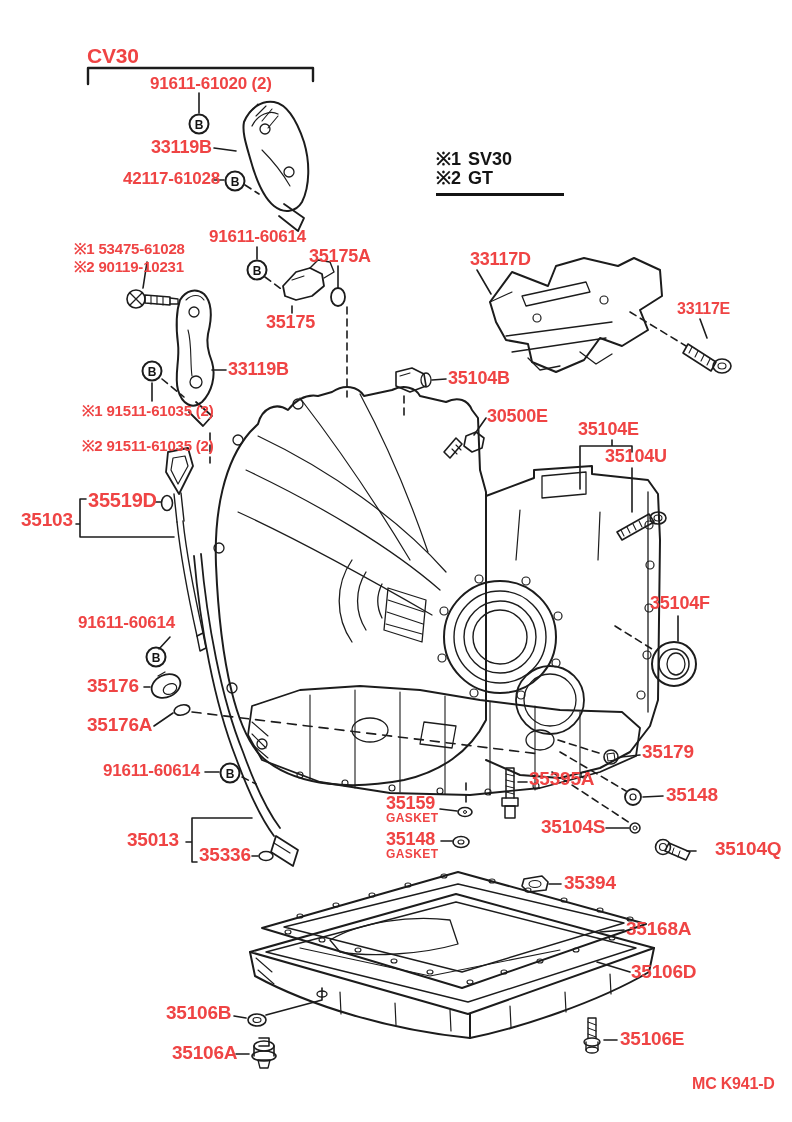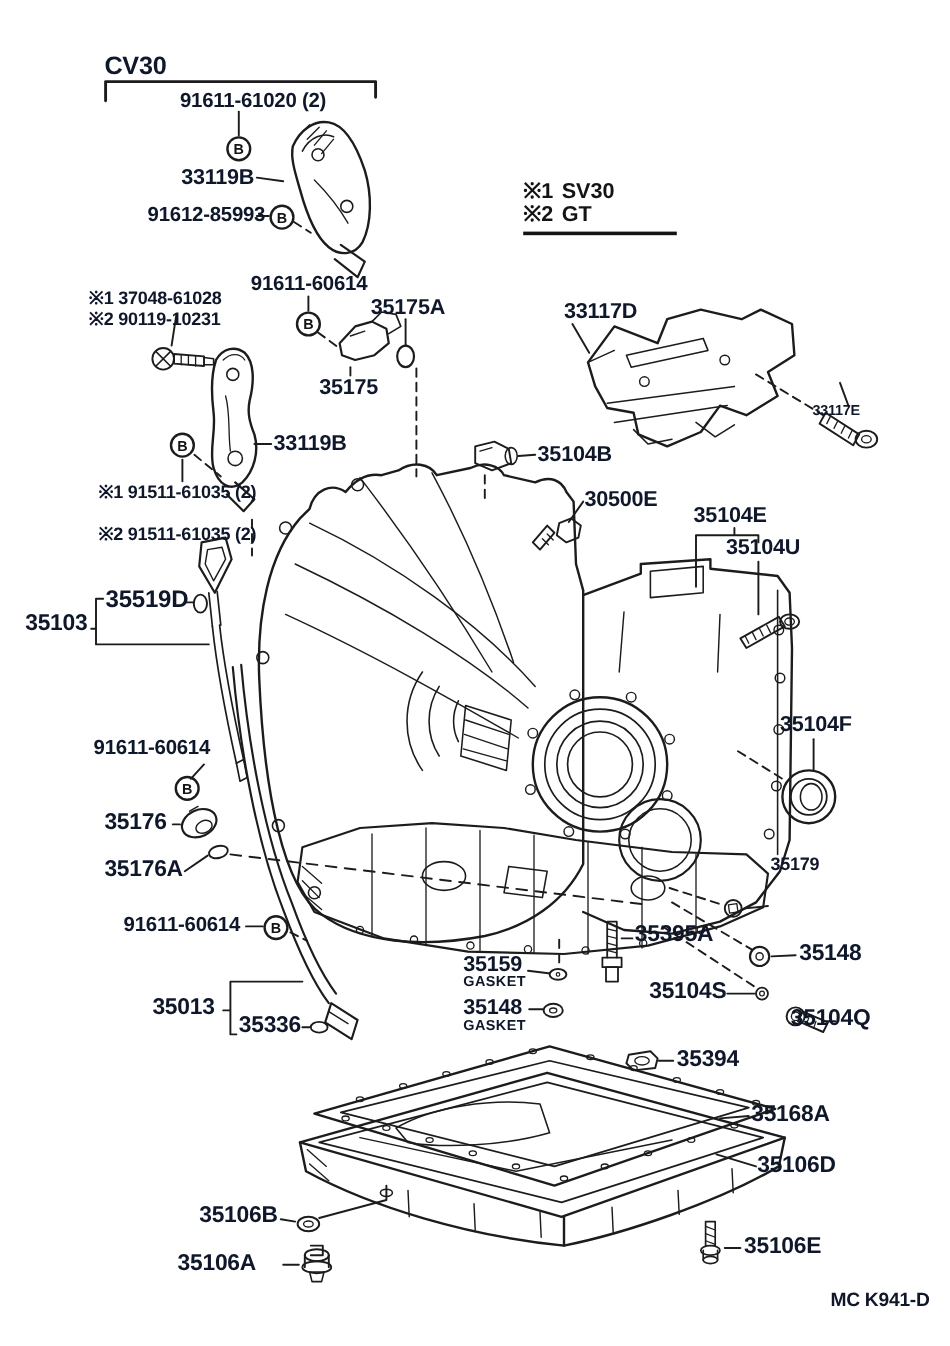--- a/index.html
+++ b/index.html
@@ -1,19 +1,19 @@
 <!DOCTYPE html>
 <html><head>
 <meta charset="utf-8">
 <style>
   html,body{margin:0;padding:0;background:#9a9a9a;}
   #canvas{position:relative;width:792px;height:1122px;background:#ffffff;overflow:hidden;
           font-family:"Liberation Sans",sans-serif;}
   #art{position:absolute;left:0;top:0;}
-  .lbl{position:absolute;font-weight:700;color:#0f172a;white-space:nowrap;line-height:.95;
+  .lbl{position:absolute;font-weight:700;color:#ef4444;white-space:nowrap;line-height:.95;
        letter-spacing:-.2px;}
   .lbl .sub{font-size:12px;letter-spacing:.4px;margin-top:1px;font-weight:700;}
   #legend{position:absolute;left:436px;top:150px;border-bottom:3px solid #141414;
           padding:0 6px 4px 0;min-width:122px;}
   .legend-row{font-weight:700;font-size:18px;color:#141414;line-height:1.08;display:flex;gap:7px;}
 </style>
 </head>
 <body>
 
 <div id="canvas">
@@ -357,53 +357,53 @@
     <div class="legend-row">
       <span>※2</span>
       <span>GT</span>
     </div>
   </div>
 
   <div id="labels-layer">
       <div class="lbl" style="left: 87px; top: 46px; font-size: 21px;">CV30</div>
       <div class="lbl" style="left: 150px; top: 76px; font-size: 17px;">91611-61020 (2)</div>
       <div class="lbl" style="left: 151px; top: 139px; font-size: 18px;">33119B</div>
-      <div class="lbl" style="left: 123px; top: 171px; font-size: 17px;">91612-85993</div>
-      <div class="lbl" style="left: 74px; top: 242px; font-size: 15px;">※1 37048-61028</div>
+      <div class="lbl" style="left: 123px; top: 171px; font-size: 17px;">42117-61028</div>
+      <div class="lbl" style="left: 74px; top: 242px; font-size: 15px;">※1 53475-61028</div>
       <div class="lbl" style="left: 74px; top: 260px; font-size: 15px;">※2 90119-10231</div>
       <div class="lbl" style="left: 209px; top: 229px; font-size: 17px;">91611-60614</div>
       <div class="lbl" style="left: 309px; top: 248px; font-size: 18px;">35175A</div>
       <div class="lbl" style="left: 266px; top: 314px; font-size: 18px;">35175</div>
       <div class="lbl" style="left: 470px; top: 251px; font-size: 18px;">33117D</div>
-      <div class="lbl" style="left: 677px; top: 301px; font-size: 12px; margin-top: 36px;">33117E</div>
+      <div class="lbl" style="left: 677px; top: 301px; font-size: 16px;">33117E</div>
       <div class="lbl" style="left: 228px; top: 361px; font-size: 18px;">33119B</div>
       <div class="lbl" style="left: 82px; top: 404px; font-size: 15px;">※1 91511-61035 (2)</div>
       <div class="lbl" style="left: 82px; top: 423px; font-size: 15px; margin-top: 16px;">※2 91511-61035 (2)</div>
       <div class="lbl" style="left: 448px; top: 370px; font-size: 18px;">35104B</div>
       <div class="lbl" style="left: 487px; top: 408px; font-size: 18px;">30500E</div>
       <div class="lbl" style="left: 578px; top: 421px; font-size: 18px;">35104E</div>
       <div class="lbl" style="left: 605px; top: 448px; font-size: 18px;">35104U</div>
       <div class="lbl" style="left: 88px; top: 491px; font-size: 20px;">35519D</div>
       <div class="lbl" style="left: 21px; top: 511px; font-size: 19px;">35103</div>
       <div class="lbl" style="left: 78px; top: 615px; font-size: 17px;">91611-60614</div>
       <div class="lbl" style="left: 87px; top: 677px; font-size: 19px;">35176</div>
       <div class="lbl" style="left: 87px; top: 716px; font-size: 19px;">35176A</div>
       <div class="lbl" style="left: 650px; top: 595px; font-size: 18px;">35104F</div>
-      <div class="lbl" style="left: 642px; top: 714px; font-size: 15px; text-align: right;">35179</div>
+      <div class="lbl" style="left: 642px; top: 743px; font-size: 19px; text-align: right;">35179</div>
       <div class="lbl" style="left: 666px; top: 786px; font-size: 19px;">35148</div>
       <div class="lbl" style="left: 541px; top: 818px; font-size: 19px;">35104S</div>
-      <div class="lbl" style="left: 659px; top: 840px; font-size: 19px;">35104Q</div>
+      <div class="lbl" style="left: 715px; top: 840px; font-size: 19px;">35104Q</div>
       <div class="lbl" style="left: 529px; top: 770px; font-size: 19px;">35395A</div>
       <div class="lbl" style="left: 386px; top: 795px; font-size: 18px;">35159<div class="sub">GASKET</div></div>
       <div class="lbl" style="left: 386px; top: 831px; font-size: 18px;">35148<div class="sub">GASKET</div></div>
       <div class="lbl" style="left: 103px; top: 763px; font-size: 17px;">91611-60614</div>
       <div class="lbl" style="left: 127px; top: 831px; font-size: 19px; text-align: right;">35013</div>
       <div class="lbl" style="left: 199px; top: 846px; font-size: 19px;">35336</div>
       <div class="lbl" style="left: 564px; top: 874px; font-size: 19px;">35394</div>
       <div class="lbl" style="left: 626px; top: 920px; font-size: 19px;">35168A</div>
       <div class="lbl" style="left: 631px; top: 963px; font-size: 19px;">35106D</div>
       <div class="lbl" style="left: 166px; top: 1004px; font-size: 19px;">35106B</div>
-      <div class="lbl" style="left: 148px; top: 1044px; font-size: 19px;">35106A</div>
+      <div class="lbl" style="left: 172px; top: 1044px; font-size: 19px;">35106A</div>
       <div class="lbl" style="left: 620px; top: 1030px; font-size: 19px;">35106E</div>
       <div class="lbl" style="left: 692px; top: 1076px; font-size: 16px;">MC K941-D</div>
     </div>
 
 </div>
 
 </body></html>

